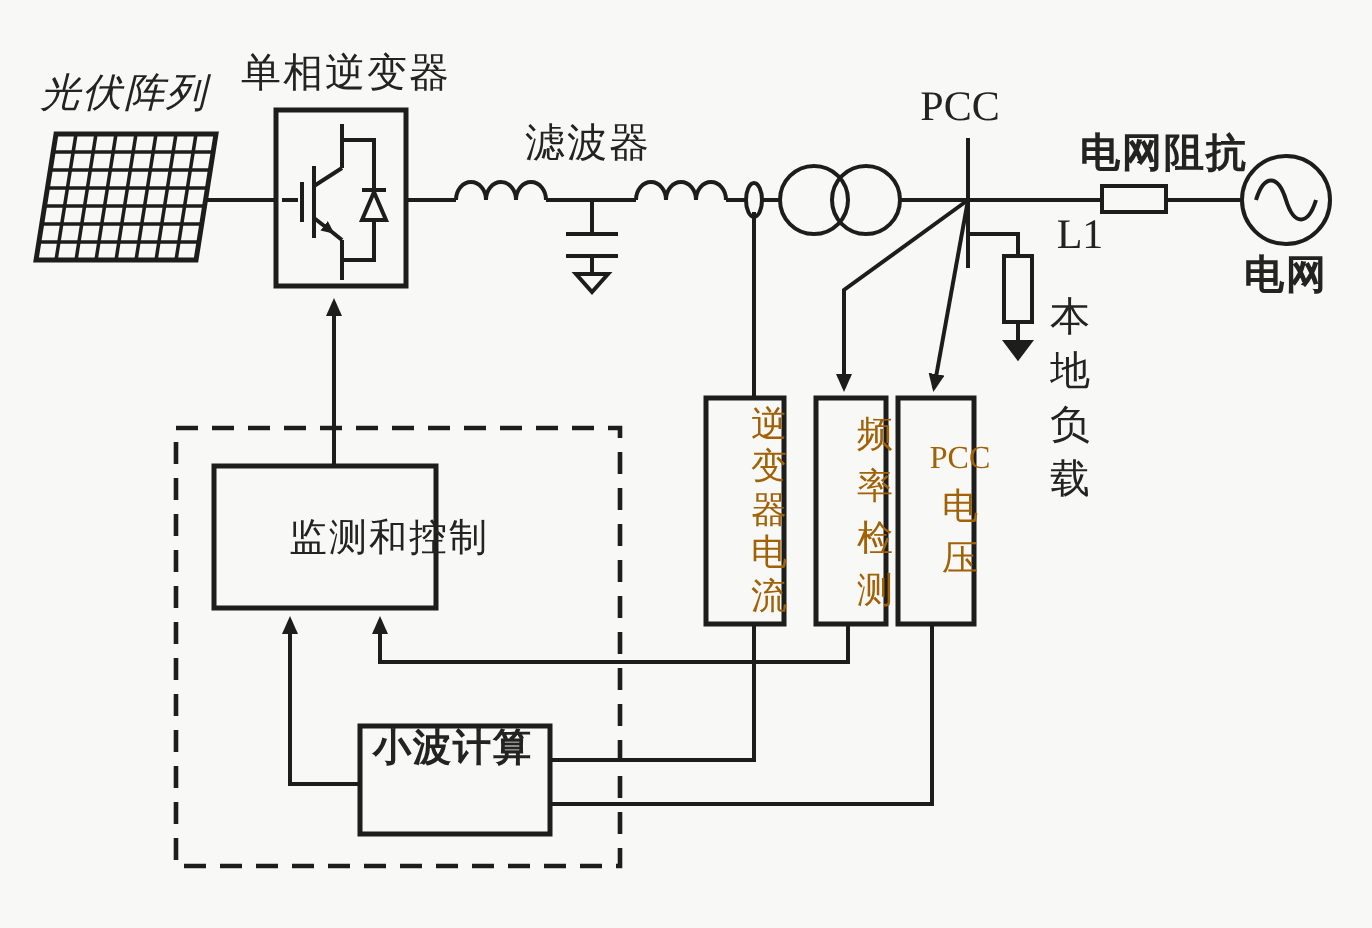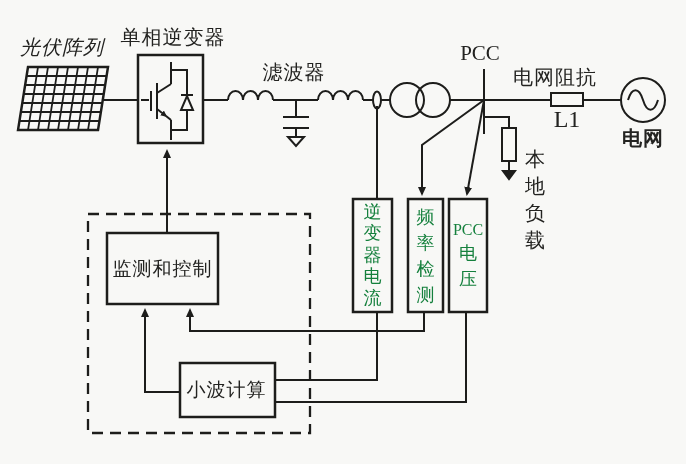--- a/index.html
+++ b/index.html
@@ -23,21 +23,22 @@
     line-height:1.1;
     letter-spacing:1px;
     white-space:nowrap;
   }
   .vbox-label{
     position:absolute;
     display:flex;
     flex-direction:column;
     align-items:center;
     justify-content:center;
-    color:#15803d;
+    color:#a16207;
+    padding-left:12px;
   }
   .vbox-label .vtxt{
     display:block;
     width:20px;
     text-align:center;
     font-size:18px;
     line-height:21.5px;
     white-space:normal;
     word-break:break-all;
   }
@@ -169,38 +170,38 @@
   </svg>
 
   <div class="lbl" style="left:18px;top:36px;width:88px;font-style:italic;">光伏阵列</div>
 
   <div class="lbl" style="left:118px;top:26px;width:110px;">单相逆变器</div>
 
   <div class="lbl" style="left:259px;top:61px;width:70px;">滤波器</div>
 
   <div class="lbl" style="left:455px;top:42px;width:50px;font-size:21px;letter-spacing:0;">PCC</div>
 
-  <div class="lbl" style="left:510px;top:66px;width:90px;">电网阻抗</div>
-
-  <div class="lbl" style="left:551px;top:106px;width:32px;font-size:24px;letter-spacing:0;">L1</div>
+  <div class="lbl" style="left:537px;top:66px;width:90px;font-weight:bold;">电网阻抗</div>
+
+  <div class="lbl" style="left:524px;top:106px;width:32px;font-size:21px;letter-spacing:0;">L1</div>
 
   <div class="lbl" style="left:619px;top:127px;width:48px;font-weight:bold;">电网</div>
 
   <div class="load-label" style="left:523px;top:102px;margin-top:44px;">本地负载</div>
 
   <div class="vbox-label" style="left:353px;top:199px;width:39px;height:113px;">
     <span class="vtxt">逆变器电流</span>
   </div>
 
   <div class="vbox-label" style="left:408px;top:199px;width:35px;height:113px;">
     <span class="vtxt lh26">频率检测</span>
   </div>
 
   <div class="vbox-label" style="left:449px;top:199px;width:38px;height:113px;">
     <span class="latin">PCC</span>
     <span class="vtxt lh26">电压</span>
   </div>
 
-  <div class="centerbox-label" style="left:107px;top:233px;width:111px;height:71px;">监测和控制</div>
-
-  <div class="centerbox-label" style="left:180px;top:363px;width:93px;height:54px;">小波计算</div>
+  <div class="centerbox-label" style="left:107px;top:233px;width:111px;height:71px;padding-left:32px;">监测和控制</div>
+
+  <div class="centerbox-label" style="left:180px;top:347px;width:93px;height:54px;font-weight:bold;">小波计算</div>
 
 </div>
 
 </body></html>

